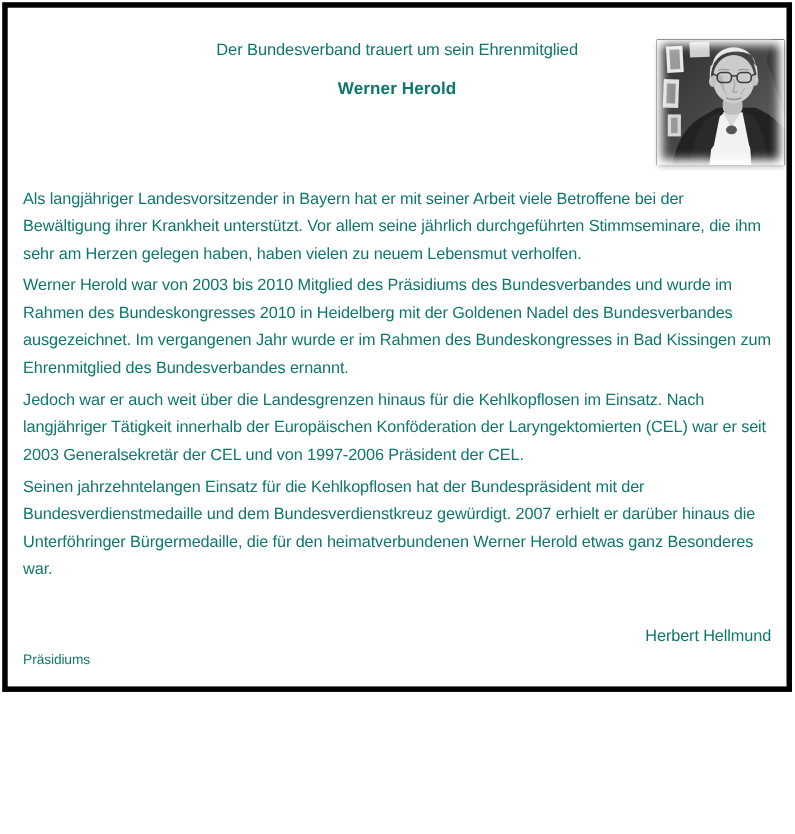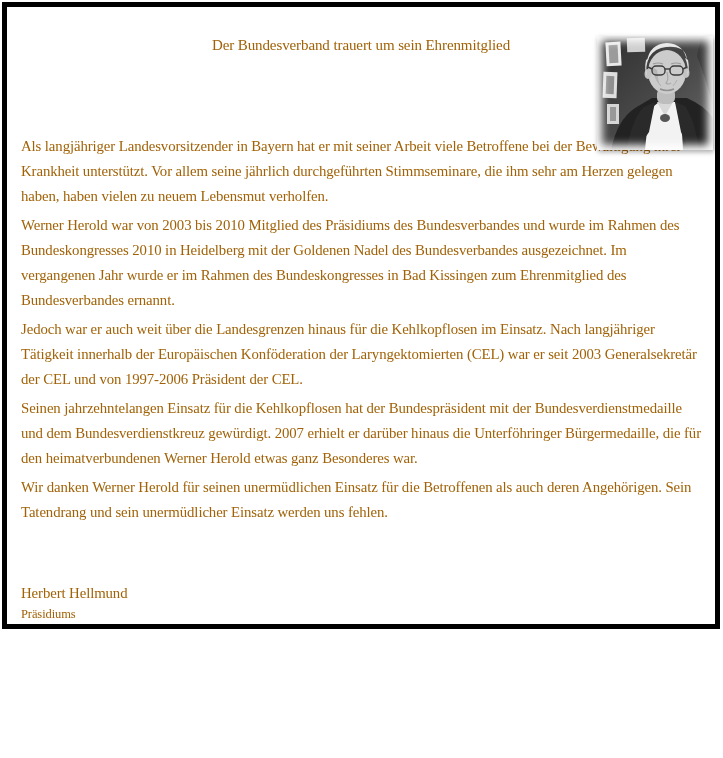--- a/index.html
+++ b/index.html
@@ -1,22 +1,22 @@
 <!DOCTYPE html>
 <html><head>
 <meta charset="utf-8">
 <style>
   html,body{margin:0;padding:0;background:#fff;}
   .page{
     position:relative;
     width:723px;height:632px;
     background:#fff;
     overflow:hidden;
-    font-family:Liberation Serif, serif;
-    color:#a16207;
+    font-family:Liberation Sans, sans-serif;
+    color:#0f766e;
   }
   .frame{
     position:absolute;
     left:2px;top:2px;right:3px;bottom:3px;
     border:5px solid #000;
     pointer-events:none;
   }
   .content{
     position:absolute;
     left:7px;top:7px;right:8px;bottom:8px;
@@ -40,24 +40,25 @@
   .body-text p{
     margin:0 0 4px 0;
     font-size:14.8px;
     line-height:25px;
     letter-spacing:-0.1px;
     text-align:left;
   }
   .body-text p.first{ margin-top:76px; }
   .closing-para{ margin-top:38px !important; }
   .sig-name{
-    margin-top:56px;
+    margin-top:36px;
     font-size:14.8px;
     line-height:25px;
     letter-spacing:-0.1px;
+    text-align:right;
   }
   .sig-role{
     font-size:12.5px;
     line-height:17px;
     letter-spacing:-0.1px;
   }
   .photo{
     position:absolute;
     left:597px;top:36px;
     width:116px;height:114px;
@@ -72,27 +73,27 @@
   }
 </style>
 </head>
 <body>
 
 <div class="page">
   <div class="frame"></div>
 
   <div class="content">
     <div class="announce">Der Bundesverband trauert um sein Ehrenmitglied</div>
+    <div class="name-heading">Werner Herold</div>
 
     <div class="body-text">
       <p class="first">Als langjähriger Landesvorsitzender in Bayern hat er mit seiner Arbeit viele Betroffene bei der Bewältigung ihrer Krankheit unterstützt. Vor allem seine jährlich durchgeführten Stimmseminare, die ihm sehr am Herzen gelegen haben, haben vielen zu neuem Lebensmut verholfen.</p>
       <p>Werner Herold war von 2003 bis 2010 Mitglied des Präsidiums des Bundesverbandes und wurde im Rahmen des Bundeskongresses 2010 in Heidelberg mit der Goldenen Nadel des Bundesverbandes ausgezeichnet. Im vergangenen Jahr wurde er im Rahmen des Bundeskongresses in Bad Kissingen zum Ehrenmitglied des Bundesverbandes ernannt.</p>
       <p>Jedoch war er auch weit über die Landesgrenzen hinaus für die Kehlkopflosen im Einsatz. Nach langjähriger Tätigkeit innerhalb der Europäischen Konföderation der Laryngektomierten (CEL) war er seit 2003 Generalsekretär der CEL und von 1997-2006 Präsident der CEL.</p>
       <p>Seinen jahrzehntelangen Einsatz für die Kehlkopflosen hat der Bundespräsident mit der Bundesverdienstmedaille und dem Bundesverdienstkreuz gewürdigt. 2007 erhielt er darüber hinaus die Unterföhringer Bürgermedaille, die für den heimatverbundenen Werner Herold etwas ganz Besonderes war.</p>
-      <p>Wir danken Werner Herold für seinen unermüdlichen Einsatz für die Betroffenen als auch deren Angehörigen. Sein Tatendrang und sein unermüdlicher Einsatz werden uns fehlen.</p>
     </div>
 
     <div class="sig-name">Herbert Hellmund</div>
     <div class="sig-role">Präsidiums</div>
   </div>
 
   <div class="photo">
     <svg viewBox="0 0 116 114" xmlns="http://www.w3.org/2000/svg">
       <defs>
         <linearGradient id="wall" x1="0" y1="0" x2="1" y2="1">

